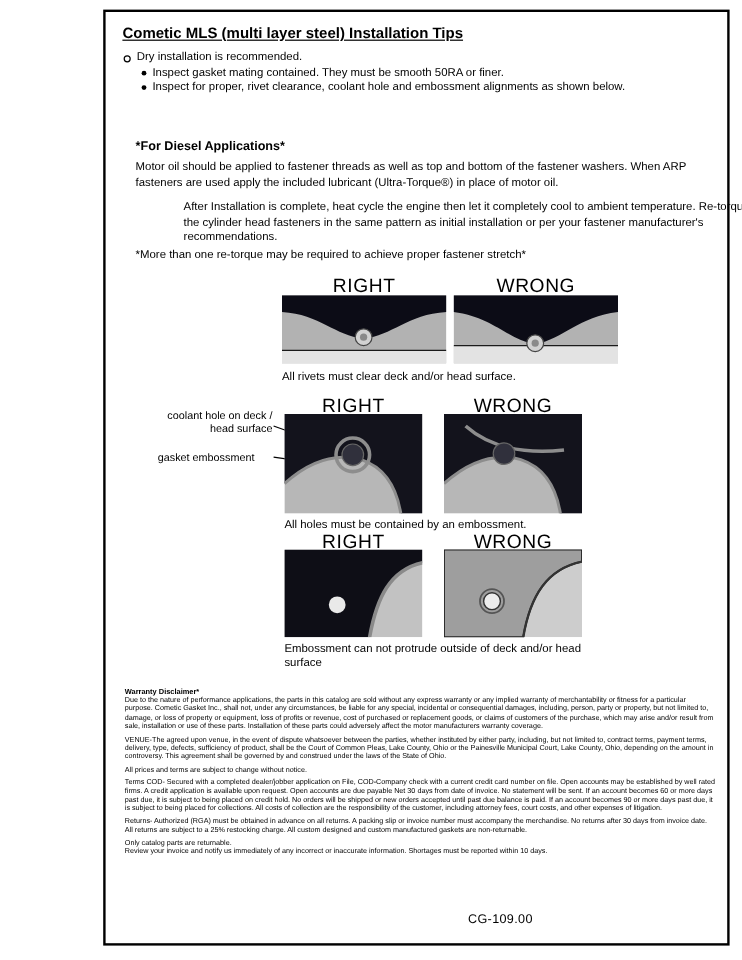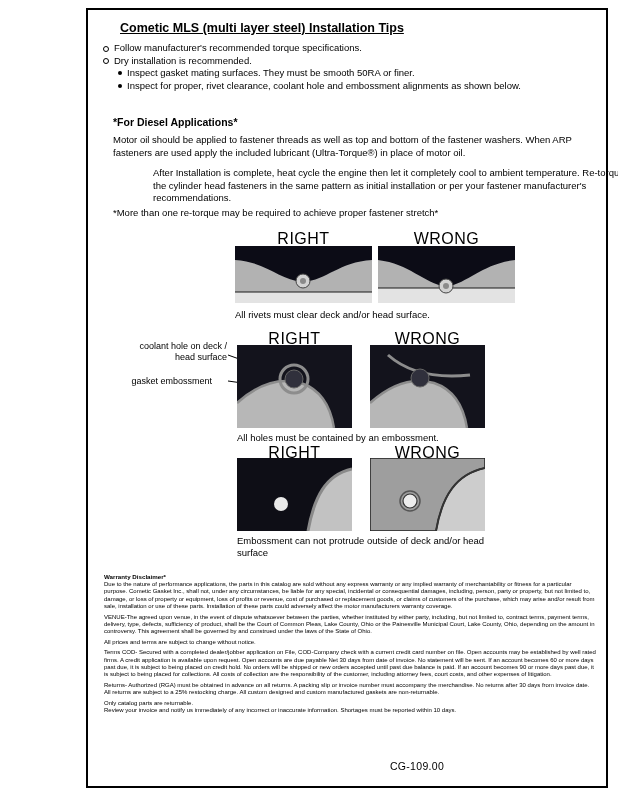--- a/index.html
+++ b/index.html
@@ -1,20 +1,20 @@
 <!DOCTYPE html>
 <html><head>
 <meta charset="utf-8">
 <style>
   html,body{margin:0;padding:0;background:#fff;}
   #page{position:relative;width:618px;height:800px;background:#fff;overflow:hidden;
         font-family:"Liberation Sans",sans-serif;color:#000;}
   .abs{position:absolute;}
   #frame{left:86px;top:8px;width:522px;height:780px;border:2px solid #000;box-sizing:border-box;}
-  .title{left:120px;top:21px;font-size:12.5px;font-weight:bold;text-decoration:underline;white-space:nowrap;}
+  .title{left:102px;top:21px;font-size:12.5px;font-weight:bold;text-decoration:underline;white-space:nowrap;}
   .tips{left:103px;top:42px;width:500px;font-size:9.5px;line-height:12.5px;}
   .tip-row{display:flex;align-items:flex-start;}
   .bullet-o{flex:0 0 auto;width:4px;height:4px;border:1px solid #000;border-radius:50%;margin:3.5px 5px 0 0;}
   .bullet-f{flex:0 0 auto;width:4px;height:4px;background:#000;border-radius:50%;margin:4px 5px 0 0;}
   .sub{margin-left:15px;}
   .h2{left:113px;top:116px;font-size:10.5px;font-weight:bold;white-space:nowrap;}
   .para{left:113px;width:484px;font-size:9.5px;line-height:12.5px;}
   .rw{font-size:16px;text-align:center;letter-spacing:.5px;}
   .caption{font-size:9.5px;line-height:11.5px;}
   .panel{display:block;}
@@ -29,29 +29,25 @@
 
 <div id="page">
 
   <div id="frame" class="abs"></div>
 
   <div class="abs title">Cometic MLS (multi layer steel) Installation Tips</div>
 
   <div class="abs tips">
     <div class="tip-row">
       <span class="bullet-o"></span>
-      <span>Follow manufacturer's recommended torque specifications.</span>
-    </div>
-    <div class="tip-row">
-      <span class="bullet-o"></span>
       <span>Dry installation is recommended.</span>
     </div>
     <div class="tip-row sub">
       <span class="bullet-f"></span>
-      <span>Inspect gasket mating surfaces.  They must be smooth 50RA or finer.</span>
+      <span>Inspect gasket mating contained.  They must be smooth 50RA or finer.</span>
     </div>
     <div class="tip-row sub">
       <span class="bullet-f"></span>
       <span>Inspect for proper, rivet clearance, coolant hole and embossment alignments as shown below.</span>
     </div>
   </div>
 
   <div class="abs h2">*For Diesel Applications*</div>
   <div class="abs para" style="top:134px;">Motor oil should be applied to fastener threads as well as top and bottom of the fastener washers. When ARP fasteners are used apply the included lubricant (Ultra-Torque®) in place of motor oil.</div>
   <div class="abs para" style="top:167px;margin-left:40px;">After Installation is complete, heat cycle the engine then let it completely cool to ambient temperature. Re-torque the cylinder head fasteners in the same pattern as initial installation or per your fastener manufacturer's recommendations.</div>

